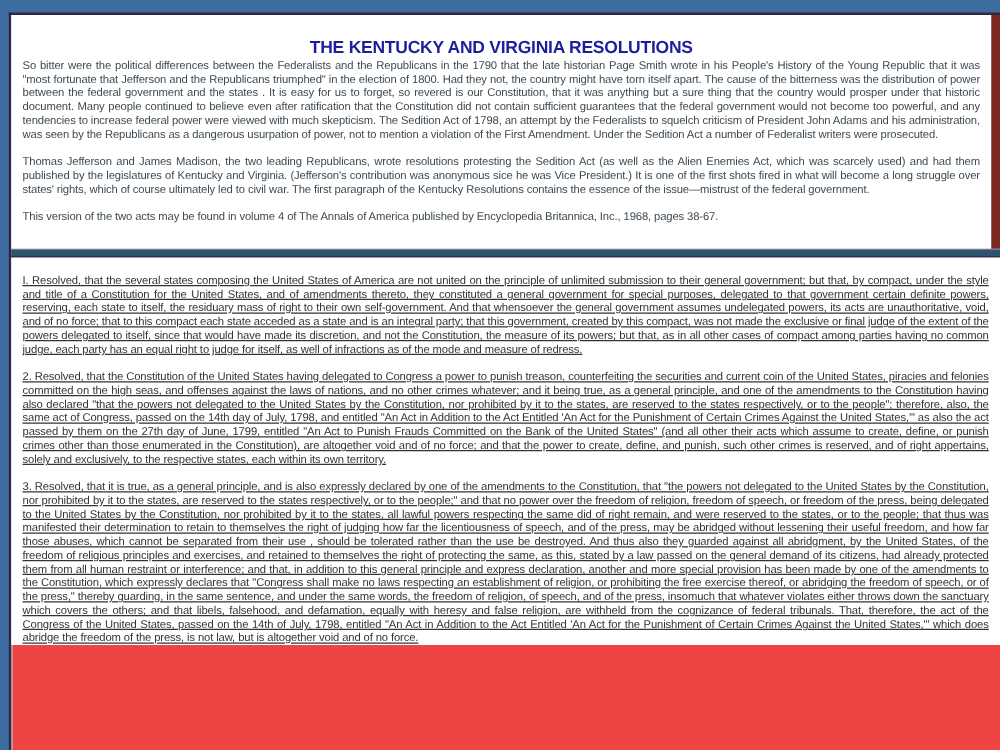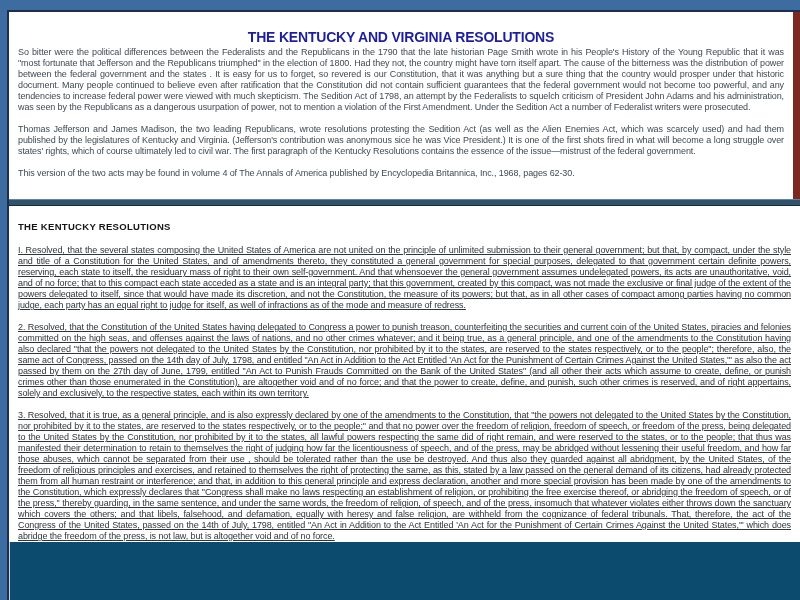--- a/index.html
+++ b/index.html
@@ -3,21 +3,21 @@
 <meta charset="utf-8">
 <style>
   html, body { margin: 0; padding: 0; }
   body {
     width: 800px; height: 600px; overflow: hidden; position: relative;
     background: var(--background, #3d6da0);
     font-family: "Liberation Sans", "DejaVu Sans", sans-serif;
   }
   .page {
     position: absolute; top: 10px; left: 7px; right: 0; bottom: 0;
-    background: #0c4a6e;
+    background: #ef4444;
     border-top: 2px solid var(--frame-border, #1f2e4d);
     border-left: 2px solid var(--frame-border, #1f2e4d);
     box-shadow: inset 1px 1px 0 #c7d2de;
   }
   .intro-panel {
     position: relative;
     padding: 11px 9px 12px 9px;
     border-right: 7px solid var(--accent-red, #7e2822);
     background: #ffffff;
   }
@@ -65,25 +65,24 @@
 </style>
 </head>
 <body>
 
 <div class="page">
 
   <div class="intro-panel">
     <h1 class="page-title">THE KENTUCKY AND VIRGINIA RESOLUTIONS</h1>
     <p class="intro-paragraph">So bitter were the political differences between the Federalists and the Republicans in the 1790 that the late historian Page Smith wrote in his People's History of the Young Republic that it was "most fortunate that Jefferson and the Republicans triumphed" in the election of 1800. Had they not, the country might have torn itself apart. The cause of the bitterness was the distribution of power between the federal government and the states . It is easy for us to forget, so revered is our Constitution, that it was anything but a sure thing that the country would prosper under that historic document. Many people continued to believe even after ratification that the Constitution did not contain sufficient guarantees that the federal government would not become too powerful, and any tendencies to increase federal power were viewed with much skepticism. The Sedition Act of 1798, an attempt by the Federalists to squelch criticism of President John Adams and his administration, was seen by the Republicans as a dangerous usurpation of power, not to mention a violation of the First Amendment. Under the Sedition Act a number of Federalist writers were prosecuted.</p>
     <p class="intro-paragraph">Thomas Jefferson and James Madison, the two leading Republicans, wrote resolutions protesting the Sedition Act (as well as the Alien Enemies Act, which was scarcely used) and had them published by the legislatures of Kentucky and Virginia. (Jefferson's contribution was anonymous sice he was Vice President.) It is one of the first shots fired in what will become a long struggle over states' rights, which of course ultimately led to civil war. The first paragraph of the Kentucky Resolutions contains the essence of the issue—mistrust of the federal government.</p>
-    <p class="intro-paragraph last">This version of the two acts may be found in volume 4 of The Annals of America published by Encyclopedia Britannica, Inc., 1968, pages 62-30.</p>
+    <p class="intro-paragraph last">This version of the two acts may be found in volume 4 of The Annals of America published by Encyclopedia Britannica, Inc., 1968, pages 38-67.</p>
   </div>
 
   <div class="section-divider"></div>
 
   <div class="main-panel">
-    <h2 class="section-heading">THE KENTUCKY RESOLUTIONS</h2>
     <p class="resolution-paragraph">I. Resolved, that the several states composing the United States of America are not united on the principle of unlimited submission to their general government; but that, by compact, under the style and title of a Constitution for the United States, and of amendments thereto, they constituted a general government for special purposes, delegated to that government certain definite powers, reserving, each state to itself, the residuary mass of right to their own self-government. And that whensoever the general government assumes undelegated powers, its acts are unauthoritative, void, and of no force; that to this compact each state acceded as a state and is an integral party; that this government, created by this compact, was not made the exclusive or final judge of the extent of the powers delegated to itself, since that would have made its discretion, and not the Constitution, the measure of its powers; but that, as in all other cases of compact among parties having no common judge, each party has an equal right to judge for itself, as well of infractions as of the mode and measure of redress.</p>
     <p class="resolution-paragraph">2. Resolved, that the Constitution of the United States having delegated to Congress a power to punish treason, counterfeiting the securities and current coin of the United States, piracies and felonies committed on the high seas, and offenses against the laws of nations, and no other crimes whatever; and it being true, as a general principle, and one of the amendments to the Constitution having also declared "that the powers not delegated to the United States by the Constitution, nor prohibited by it to the states, are reserved to the states respectively, or to the people"; therefore, also, the same act of Congress, passed on the 14th day of July, 1798, and entitled "An Act in Addition to the Act Entitled 'An Act for the Punishment of Certain Crimes Against the United States,'" as also the act passed by them on the 27th day of June, 1799, entitled "An Act to Punish Frauds Committed on the Bank of the United States" (and all other their acts which assume to create, define, or punish crimes other than those enumerated in the Constitution), are altogether void and of no force; and that the power to create, define, and punish, such other crimes is reserved, and of right appertains, solely and exclusively, to the respective states, each within its own territory.</p>
     <p class="resolution-paragraph">3. Resolved, that it is true, as a general principle, and is also expressly declared by one of the amendments to the Constitution, that "the powers not delegated to the United States by the Constitution, nor prohibited by it to the states, are reserved to the states respectively, or to the people;" and that no power over the freedom of religion, freedom of speech, or freedom of the press, being delegated to the United States by the Constitution, nor prohibited by it to the states, all lawful powers respecting the same did of right remain, and were reserved to the states, or to the people; that thus was manifested their determination to retain to themselves the right of judging how far the licentiousness of speech, and of the press, may be abridged without lessening their useful freedom, and how far those abuses, which cannot be separated from their use , should be tolerated rather than the use be destroyed. And thus also they guarded against all abridgment, by the United States, of the freedom of religious principles and exercises, and retained to themselves the right of protecting the same, as this, stated by a law passed on the general demand of its citizens, had already protected them from all human restraint or interference; and that, in addition to this general principle and express declaration, another and more special provision has been made by one of the amendments to the Constitution, which expressly declares that "Congress shall make no laws respecting an establishment of religion, or prohibiting the free exercise thereof, or abridging the freedom of speech, or of the press," thereby guarding, in the same sentence, and under the same words, the freedom of religion, of speech, and of the press, insomuch that whatever violates either throws down the sanctuary which covers the others; and that libels, falsehood, and defamation, equally with heresy and false religion, are withheld from the cognizance of federal tribunals. That, therefore, the act of the Congress of the United States, passed on the 14th of July, 1798, entitled "An Act in Addition to the Act Entitled 'An Act for the Punishment of Certain Crimes Against the United States,'" which does abridge the freedom of the press, is not law, but is altogether void and of no force.</p>
   </div>
 
 </div>
 
 </body></html>

